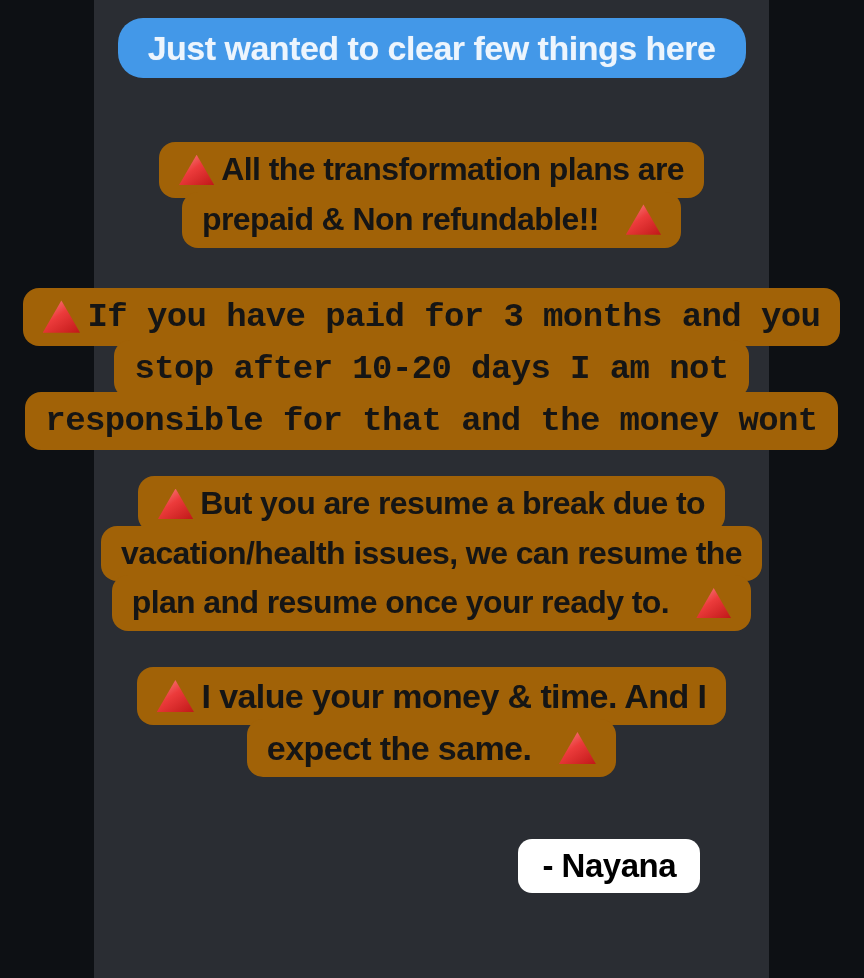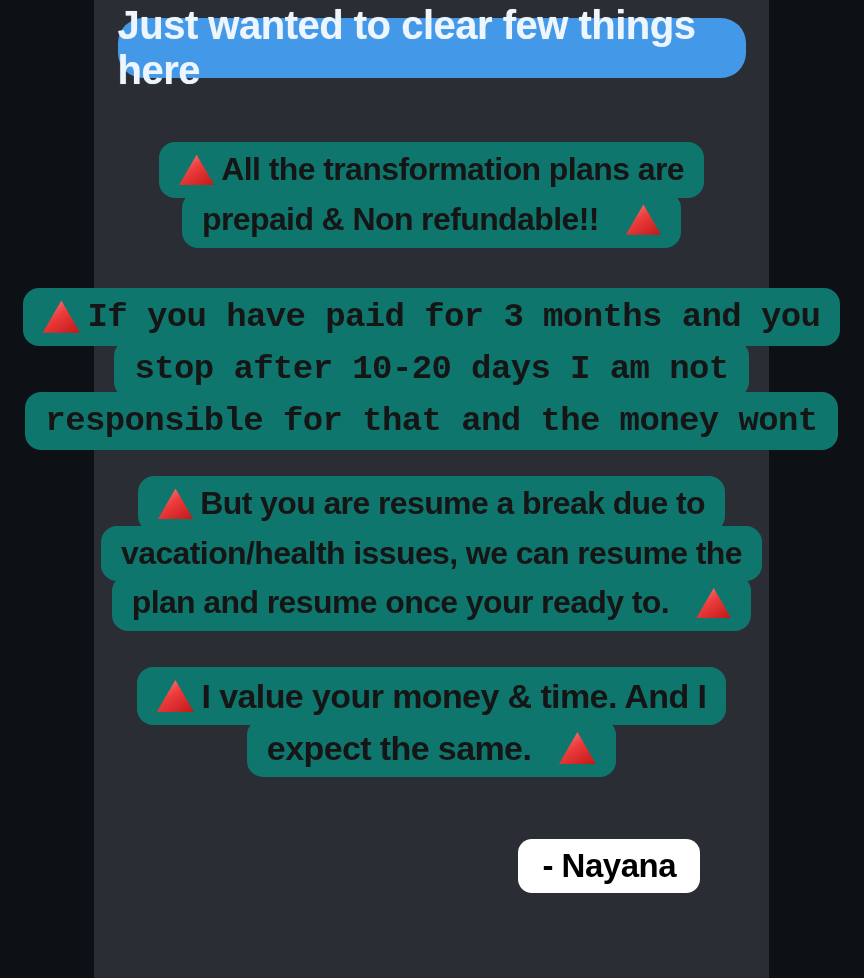--- a/index.html
+++ b/index.html
@@ -30,21 +30,21 @@
   .header-pill {
     margin-top: 18px;
     width: 628px;
     height: 60px;
     background: #4398e8;
     border-radius: 25px;
     display: flex;
     align-items: center;
     justify-content: center;
     color: #edf5fd;
-    font-size: 40px;
+    font-size: 34px;
     font-weight: bold;
     letter-spacing: -0.5px;
     box-sizing: border-box;
     text-shadow: 0 0 1px rgba(255,255,255,0.4);
   }
   .blocks {
     display: flex;
     flex-direction: column;
     align-items: center;
     width: 100%;
@@ -55,21 +55,21 @@
     align-items: center;
   }
   .msg-block.b0 { margin-top: 64px; font-size: 32px; }
   .msg-block.b1 { margin-top: 40px; font-size: 34px; font-family: Liberation Mono, monospace; }
   .msg-block.b2 { margin-top: 26px; font-size: 32px; }
   .msg-block.b3 { margin-top: 36px; font-size: 34px; }
   .line {
     display: inline-flex;
     align-items: center;
     justify-content: flex-start;
-    background: #0f766e;
+    background: #a16207;
     border-radius: 16px;
     padding: 9px 20px;
     color: #151515;
     font-weight: bold;
     letter-spacing: -0.6px;
     white-space: nowrap;
     line-height: 1.18;
   }
   .line + .line { margin-top: -6px; gap: 20px; }
   .tri {

